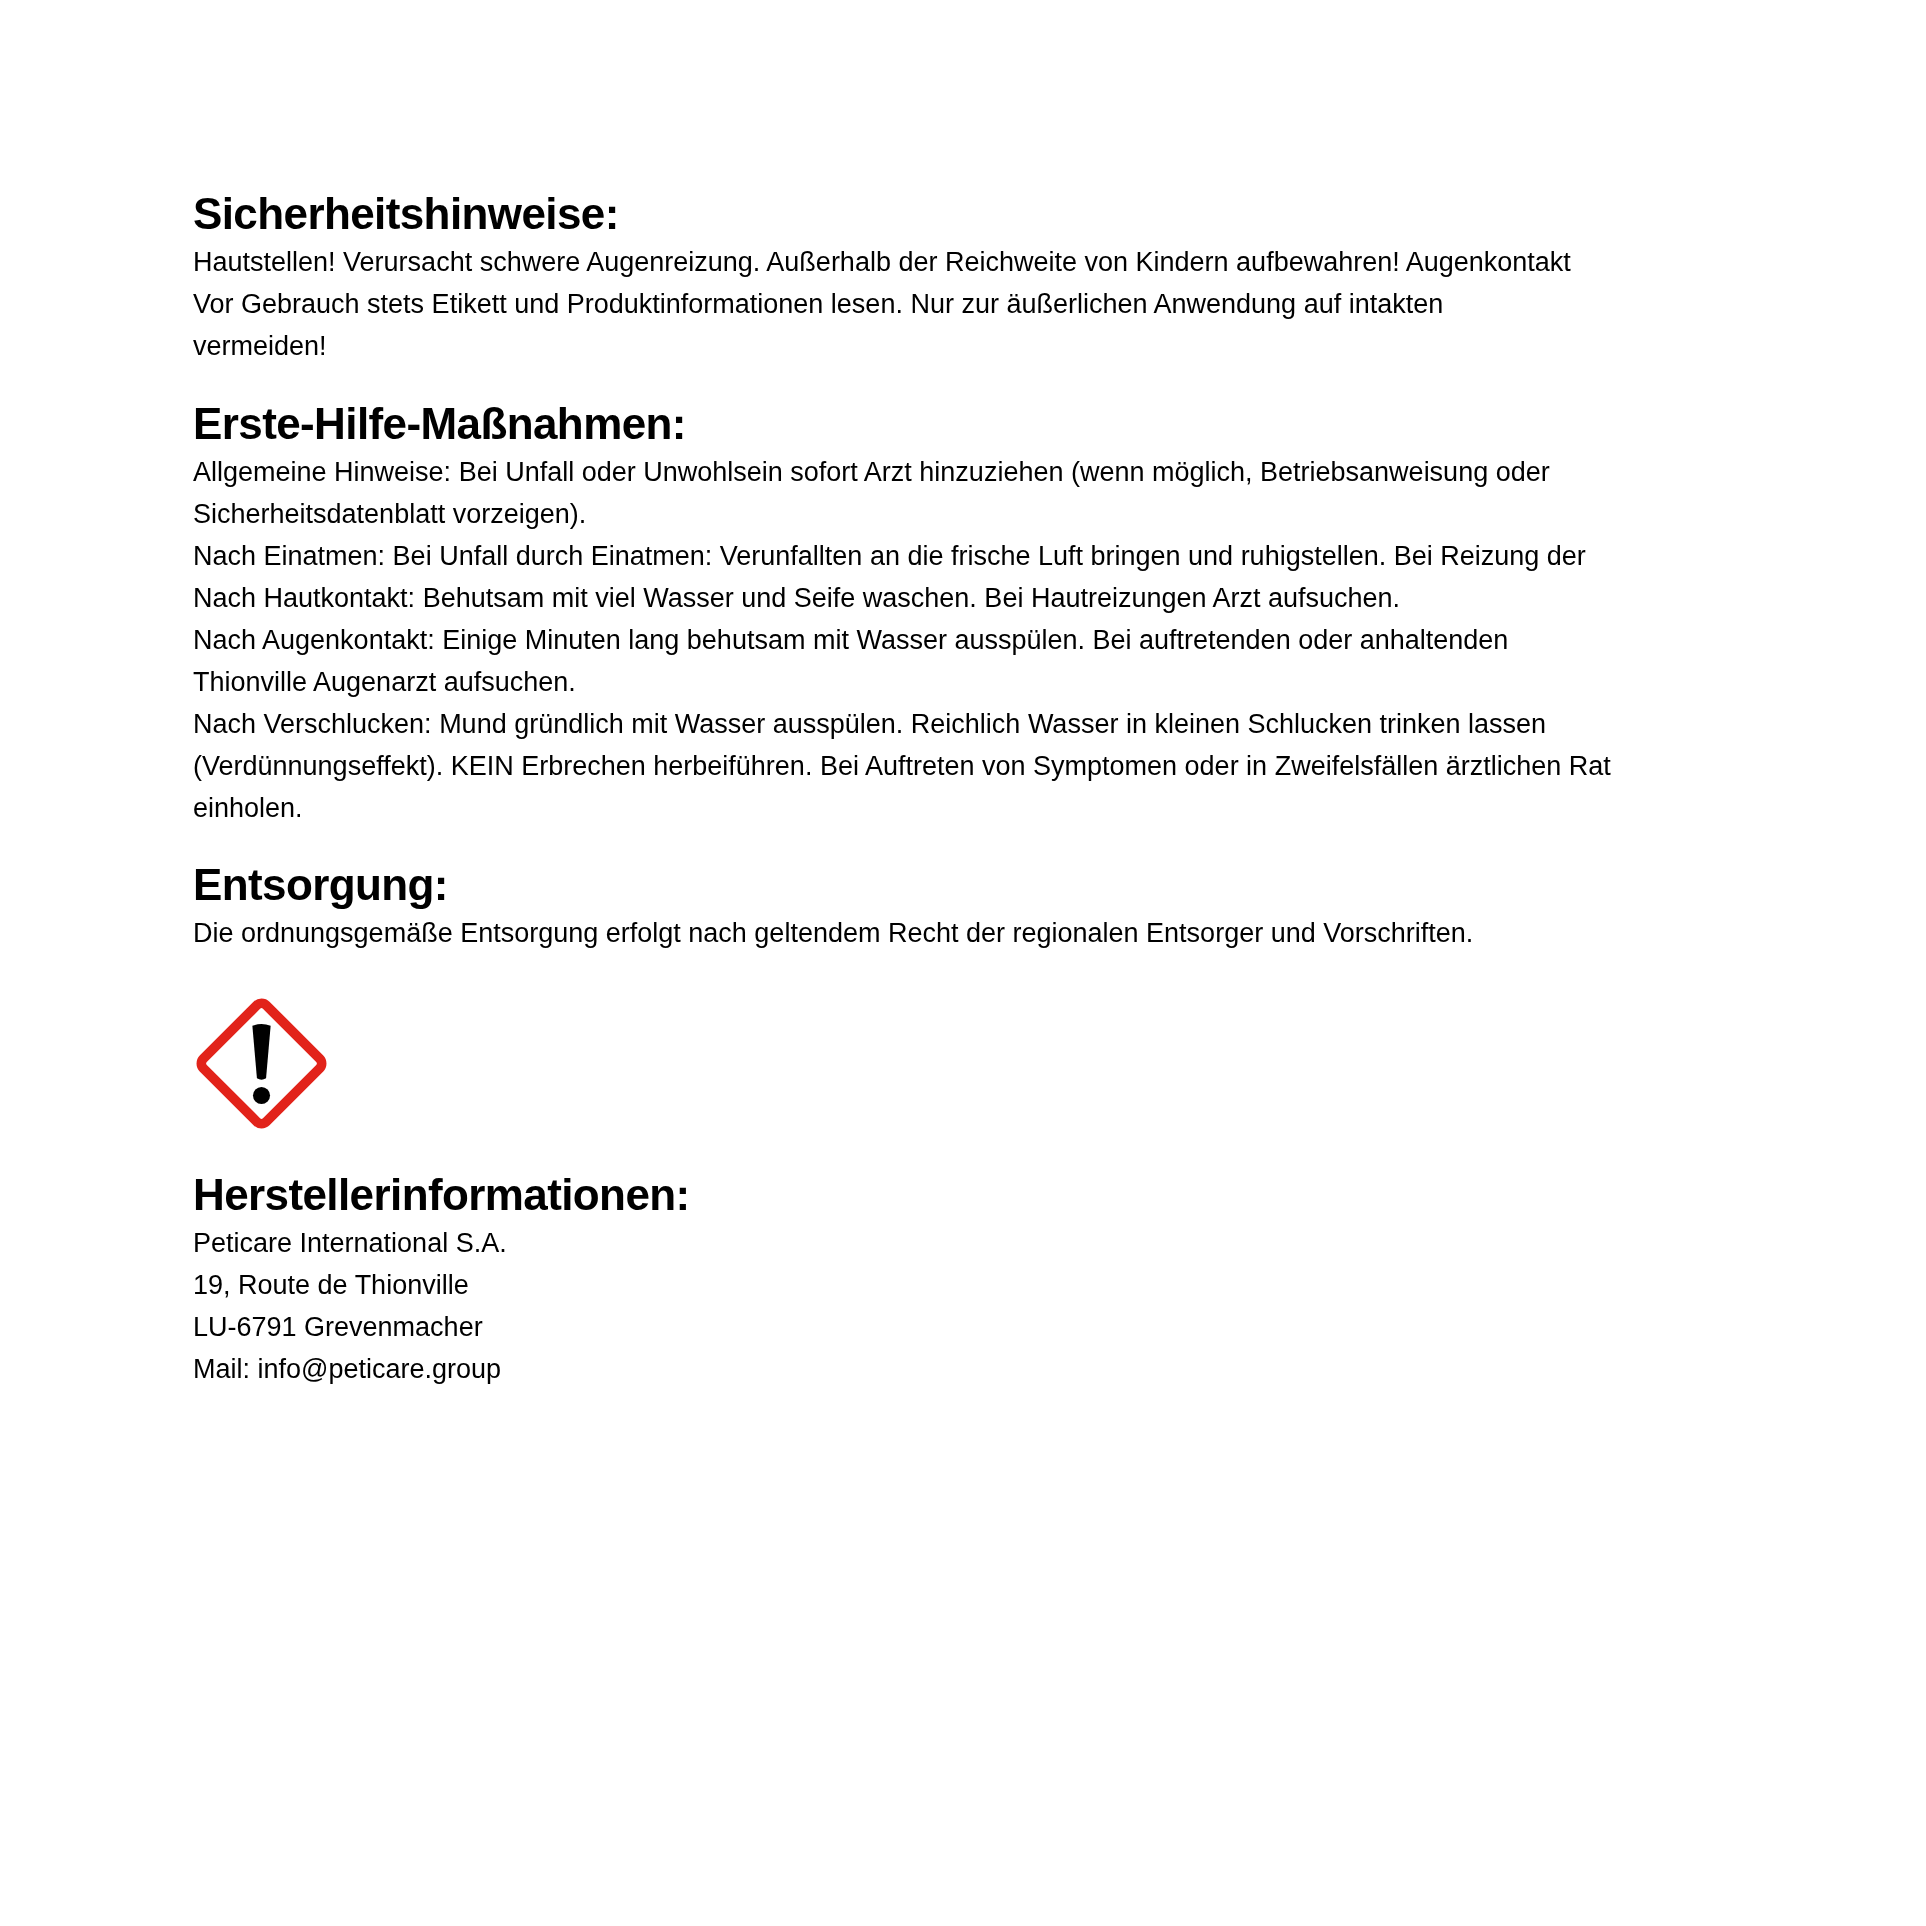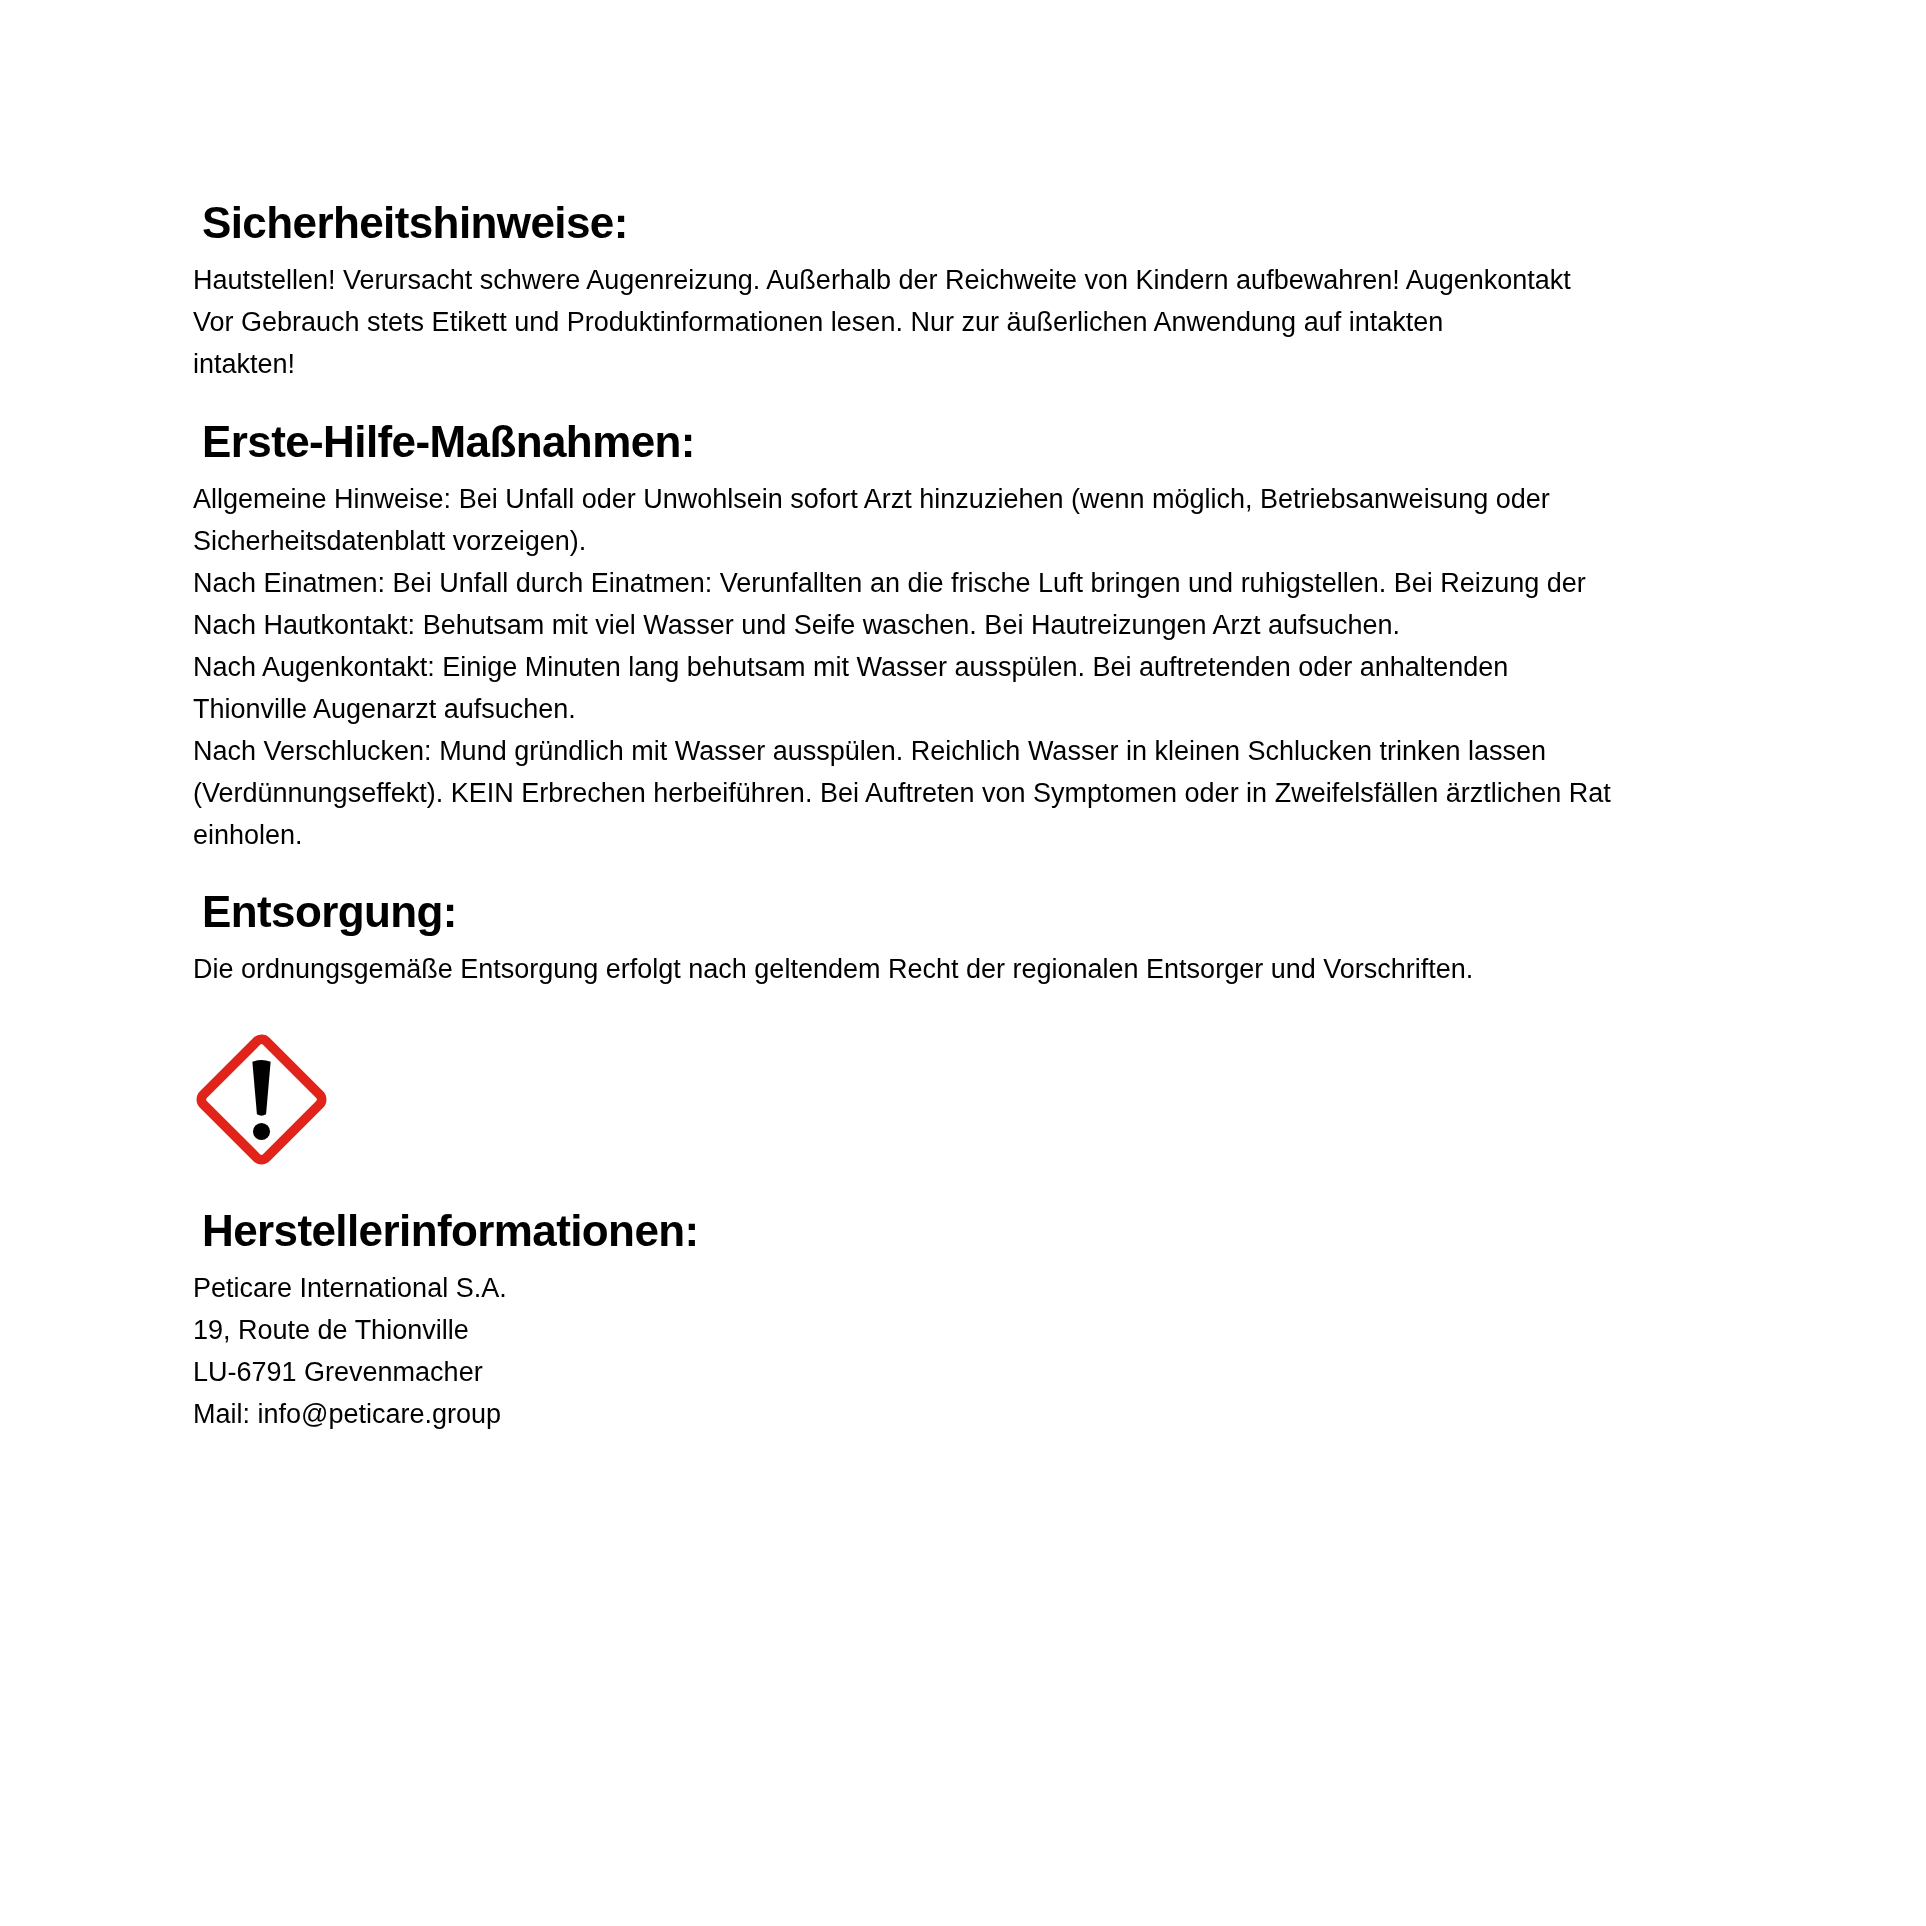--- a/index.html
+++ b/index.html
@@ -19,21 +19,21 @@
     position: absolute;
     left: 193px;
     top: 187px;
     width: 1579px;
   }
   .section { margin: 0 0 29.5px 0; }
   .section-heading {
     font-size: 44px;
     font-weight: 700;
     line-height: 54px;
-    margin: 9px;
+    margin: 0;
     letter-spacing: -0.6px;
     white-space: nowrap;
   }
   .line {
     font-size: 27px;
     line-height: 42px;
     white-space: nowrap;
   }
   .run-in-label {
     text-decoration-thickness: 1.9px;
@@ -51,21 +51,21 @@
 </style>
 </head>
 <body>
 
 <div class="content">
 
   <div class="section">
     <h1 class="section-heading">Sicherheitshinweise:</h1>
     <div class="line">Hautstellen! Verursacht schwere Augenreizung. Außerhalb der Reichweite von Kindern aufbewahren! Augenkontakt</div>
     <div class="line">Vor Gebrauch stets Etikett und Produktinformationen lesen. Nur zur äußerlichen Anwendung auf intakten</div>
-    <div class="line">intakten!</div>
+    <div class="line">vermeiden!</div>
   </div>
 
   <div class="section">
     <h1 class="section-heading">Erste-Hilfe-Maßnahmen:</h1>
 
     <div class="line"><span class="run-in-label">Allgemeine Hinweise:</span><span> Bei Unfall oder Unwohlsein sofort Arzt hinzuziehen (wenn möglich, Betriebsanweisung oder</span></div>
     <div class="line">Sicherheitsdatenblatt vorzeigen).</div>
 
     <div class="line"><span class="run-in-label">Nach Einatmen:</span><span> Bei Unfall durch Einatmen: Verunfallten an die frische Luft bringen und ruhigstellen. Bei Reizung der</span></div>
 

